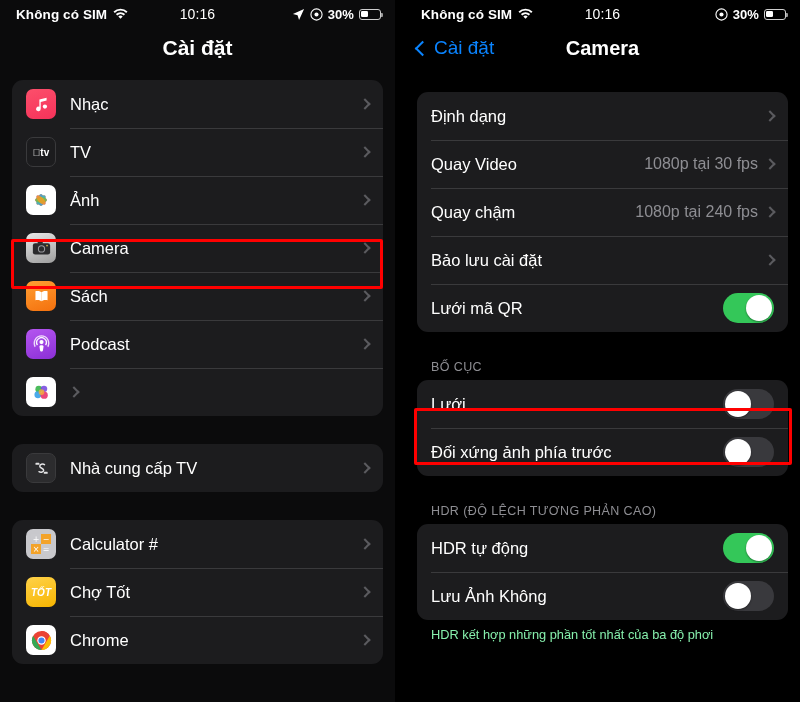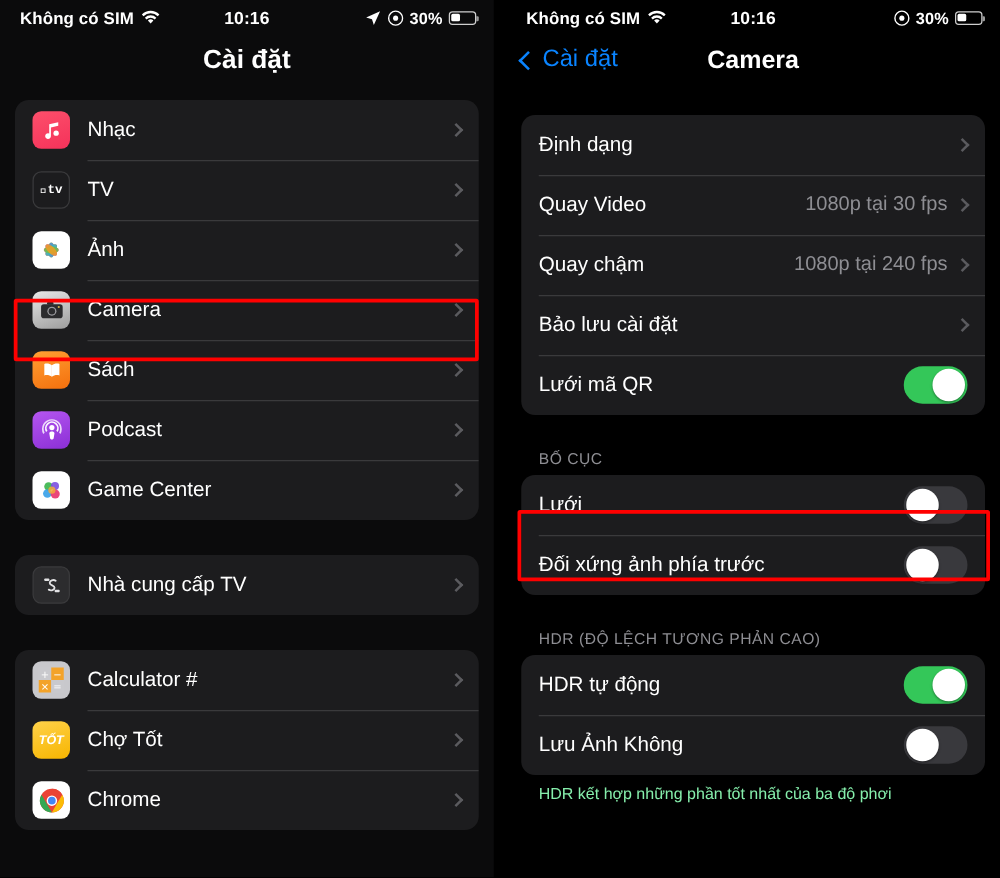--- a/index.html
+++ b/index.html
@@ -16,21 +16,21 @@
 
   
   .statusbar {
     height:28px; display:flex; align-items:center;
     padding:0 14px 0 16px; color:#fff;
     font-size:13.5px; font-weight:600; letter-spacing:.1px;
     position:relative;
   }
   .sb-left  { display:flex; align-items:center; gap:6px; }
   .sb-center{ position:absolute; left:0; right:0; text-align:center;
-              font-size:14px; font-weight:700; pointer-events:none; }
+              font-size:14px; font-weight:400; pointer-events:none; }
   .sb-right { margin-left:auto; display:flex; align-items:center; gap:5px; position:relative; z-index:2;}
   .sb-pct { font-size:13px; font-weight:600; }
   .battery {
     width:22px; height:11px; border:1.3px solid #cfcfcf; border-radius:3px;
     position:relative; display:flex; align-items:center; padding:1.2px;
   }
   .battery::after{
     content:""; position:absolute; right:-3.4px; top:3px;
     width:2px; height:4.5px; background:#9a9a9a; border-radius:0 1px 1px 0;
   }
@@ -72,21 +72,21 @@
   .toggle.on { background:#34c759; }
   .toggle .knob { position:absolute; top:2px; left:2px; width:26px; height:26px;
                   border-radius:50%; background:#fff; box-shadow:0 1px 2px rgba(0,0,0,.4); }
   .toggle.on .knob { left:23px; }
 
   
   .hl { position:absolute; border:3px solid #ff0000; border-radius:2px; pointer-events:none; z-index:5; }
 
   
   .ic-music { background:linear-gradient(160deg,#fc4f6b,#f5325a); }
-  .ic-tv    { background:#1c1c1e; border:1px solid #3a3a3c;font-family:Liberation Mono, monospace; }
+  .ic-tv    { background:#1c1c1e; border:1px solid #3a3a3c; }
   .ic-photos{ background:#fff; }
   .ic-camera{ background:linear-gradient(160deg,#e8e8e8,#9d9d9d); }
   .ic-books { background:linear-gradient(160deg,#ff9f33,#f4700d); }
   .ic-podcast{ background:linear-gradient(160deg,#b556f0,#8b2fd6); }
   .ic-gamecenter{ background:#fff; }
   .ic-tvprovider{ background:#2c2c2e; border:1px solid #3a3a3c; }
   .ic-calculator{ background:#c8c8cc; }
   .ic-chotot{ background:linear-gradient(160deg,#ffd24a,#f7b500); }
   .ic-chrome{ background:#fff; }
   .ic-txt { font-size:11px; font-weight:700; color:#fff; }
@@ -203,21 +203,20 @@
         <div class="row">
           <span class="icon ic-gamecenter">
             <svg width="21" height="21" viewBox="0 0 22 22">
               <circle cx="8.2" cy="7.6" r="3.6" fill="#39b54a" opacity=".9"></circle>
               <circle cx="13.6" cy="7.2" r="3.4" fill="#7a4ee0" opacity=".9"></circle>
               <circle cx="7.2" cy="13.4" r="3.6" fill="#36a0e8" opacity=".9"></circle>
               <circle cx="13.8" cy="13.8" r="3.8" fill="#e8326b" opacity=".9"></circle>
               <circle cx="11" cy="10.6" r="3" fill="#f2a93b" opacity=".85"></circle>
             </svg>
           </span>
-          <span class="label">Game Center</span>
           <span class="chev"></span>
         </div>
       </div>
 
       <div class="group" style="margin-top:28px;">
         <div class="row">
           <span class="icon ic-tvprovider">
             <svg width="19" height="19" viewBox="0 0 22 22">
               <path d="M14.5 6.5c-2.2-1.5-5.5-.2-5.5 2 0 2.4 4.5 2 4.5 4.4 0 2-3.2 3.2-5.4 1.8" fill="none" stroke="#e2e2e4" stroke-width="1.7" stroke-linecap="round"></path>
               <rect x="4" y="4.4" width="4.6" height="2.4" rx=".7" fill="#e2e2e4"></rect>

